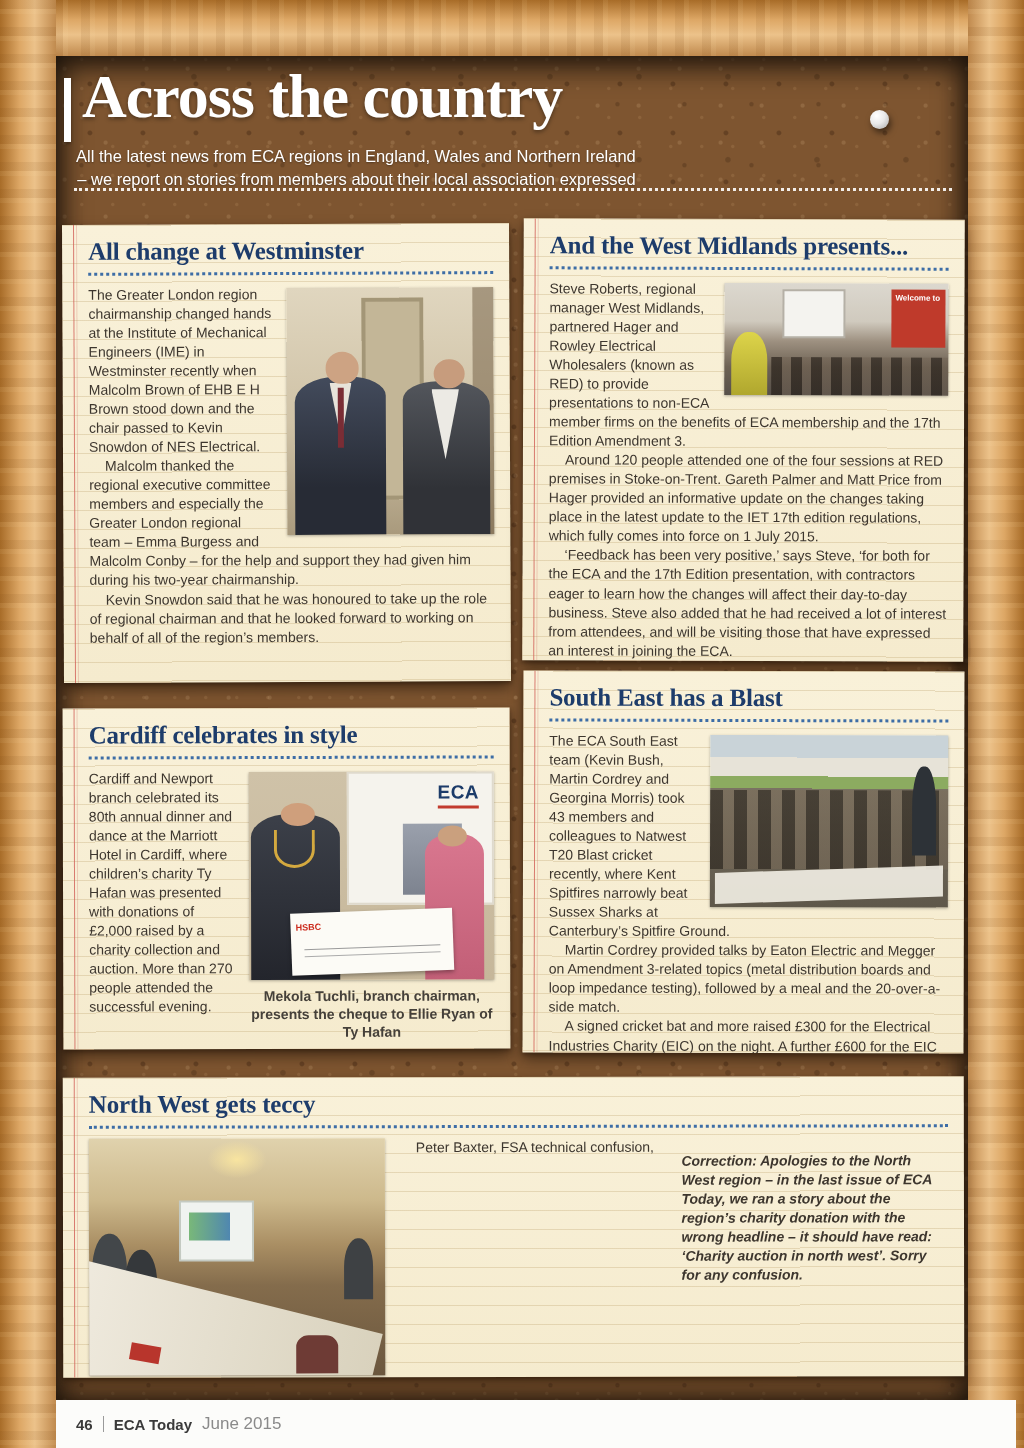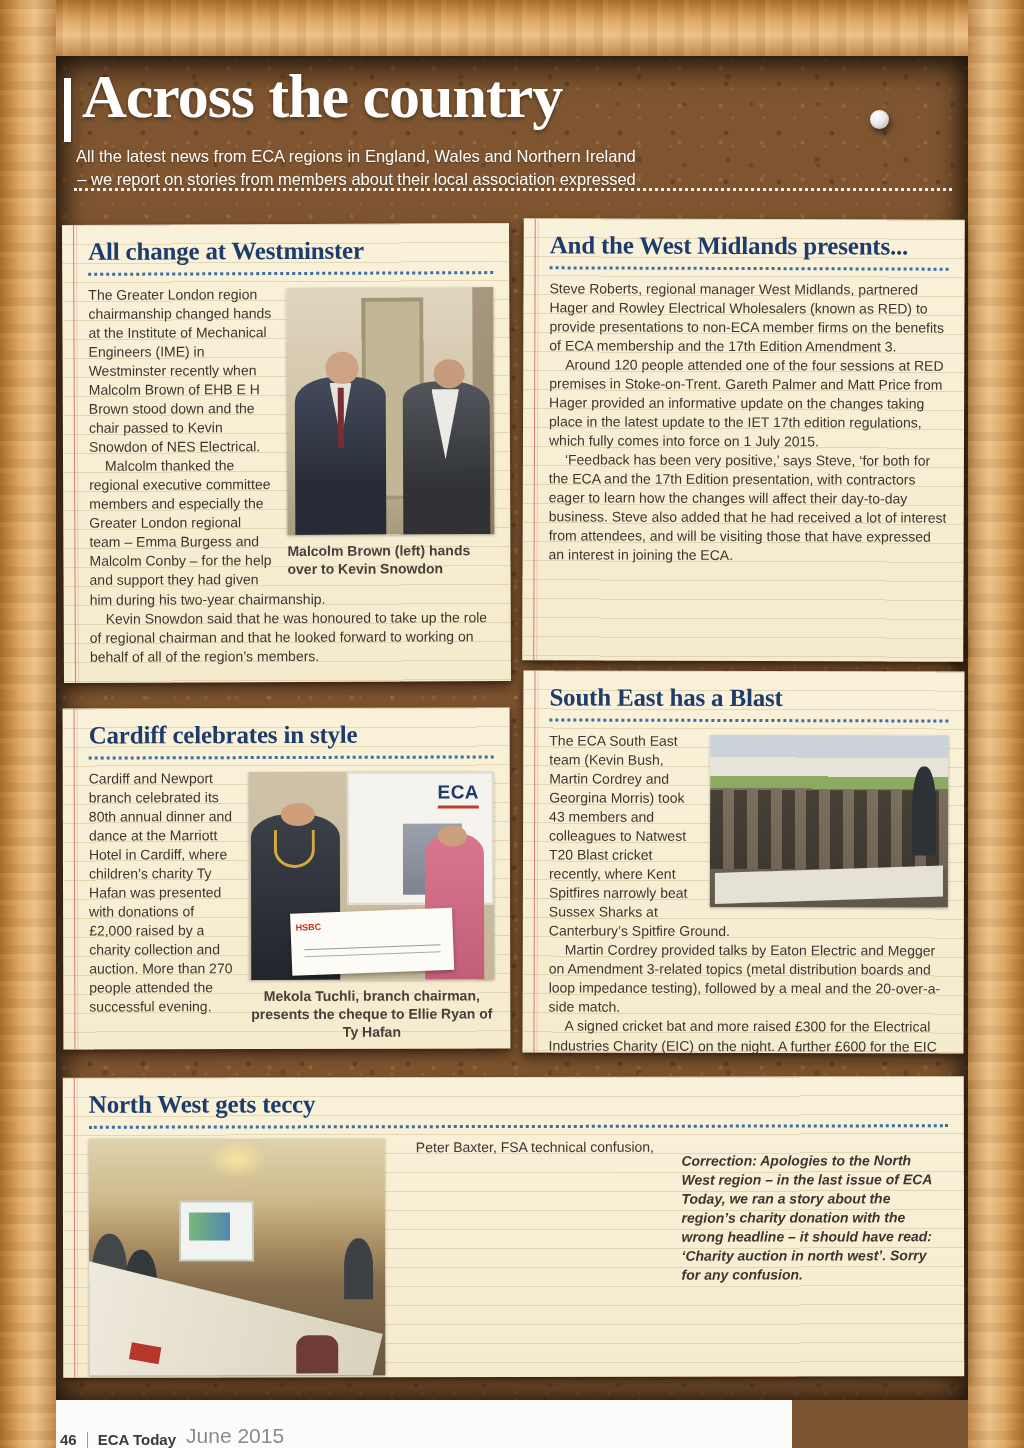--- a/index.html
+++ b/index.html
@@ -138,26 +138,26 @@
   .nw-p1 { left:1%; top:40%; width:12%; height:34%; background:#43474a; border-radius:46% 46% 0 0; }
   .nw-p2 { left:12%; top:47%; width:11%; height:30%; background:#35383b; border-radius:46% 46% 0 0; }
   .nw-p3 { right:4%; top:42%; width:10%; height:26%; background:#3e4144; border-radius:46% 46% 0 0; }
   .nw-chair { right:16%; bottom:1%; width:14%; height:16%; background:#6e3b35; border-radius:30% 30% 0 0; }
   .nw-folder { left:14%; bottom:6%; width:10%; height:7%; background:#b8352c; transform:rotate(10deg); }
 
   .correction { margin-top:14px; font-style:italic; font-weight:700; }
   .correction b { font-weight:700; }
 
   
-  .page-footer { position:absolute; z-index:6; left:56px; top:1400px; width:736px; height:48px;
-    background:#fcfcfa; display:flex; align-items:flex-end; padding-left:4px; gap:10px; }
+  .page-footer { position:absolute; z-index:6; left:56px; top:1400px; width:960px; height:48px;
+    background:#fcfcfa; display:flex; align-items:center; padding-left:20px; gap:10px; }
   .pf-num { font-weight:700; font-size:15px; color:#3a3a3a; }
   .pf-div { width:1px; height:16px; background:#9a9a9a; }
   .pf-mag { font-weight:700; font-size:15px; color:#3a3a3a; }
-  .pf-date { font-size:21px; color:#8a8a8a; }
+  .pf-date { font-size:17px; color:#8a8a8a; }
 </style>
 </head>
 <body>
 
 <div id="page">
 
   <div class="wood wood-top"></div>
   <div class="wood wood-left"></div>
   <div class="wood wood-right"></div>
   <div class="cork"></div>
@@ -181,32 +181,37 @@
     <div class="card-body">
       <figure class="float-wrap w207">
         <div class="ph ph-west">
           <div class="pw-panel"></div>
           <div class="pw-door"></div>
           <div class="pw-man-l"></div>
           <div class="pw-head-l"></div>
           <div class="pw-man-r"></div>
           <div class="pw-head-r"></div>
         </div>
-        <figcaption class="cap">Malcolm Brown (left) hands over to Kevin Snowdon</figcaption>
       </figure>
       <p>The Greater London region chairmanship changed hands at the Institute of Mechanical Engineers (IME) in Westminster recently when Malcolm Brown of EHB E H Brown stood down and the chair passed to Kevin Snowdon of NES Electrical.</p>
       <p class="ind">Malcolm thanked the regional executive committee members and especially the Greater London regional team – Emma Burgess and Malcolm Conby – for the help and support they had given him during his two-year chairmanship.</p>
       <p class="ind">Kevin Snowdon said that he was honoured to take up the role of regional chairman and that he looked forward to working on behalf of all of the region’s members.</p>
     </div>
   </section>
 
   <section class="card card-westmidlands">
     <h2 class="card-title">And the West Midlands presents...</h2>
     <div class="dotline"></div>
     <div class="card-body">
+      <div class="ph ph-wm">
+        <div class="wm-screen"></div>
+        <span class="wm-sign">Welcome to</span>
+        <div class="wm-hivis"></div>
+        <div class="wm-crowd"></div>
+      </div>
       <p>Steve Roberts, regional manager West Midlands, partnered Hager and Rowley Electrical Wholesalers (known as RED) to provide presentations to non-ECA member firms on the benefits of ECA membership and the 17th Edition Amendment 3.</p>
       <p class="ind">Around 120 people attended one of the four sessions at RED premises in Stoke-on-Trent. Gareth Palmer and Matt Price from Hager provided an informative update on the changes taking place in the latest update to the IET 17th edition regulations, which fully comes into force on 1 July 2015.</p>
       <p class="ind">‘Feedback has been very positive,’ says Steve, ‘for both for the ECA and the 17th Edition presentation, with contractors eager to learn how the changes will affect their day-to-day business. Steve also added that he had received a lot of interest from attendees, and will be visiting those that have expressed an interest in joining the ECA.</p>
     </div>
   </section>
 
   <section class="card card-cardiff">
     <h2 class="card-title">Cardiff celebrates in style</h2>
     <div class="dotline"></div>
     <div class="card-body">

